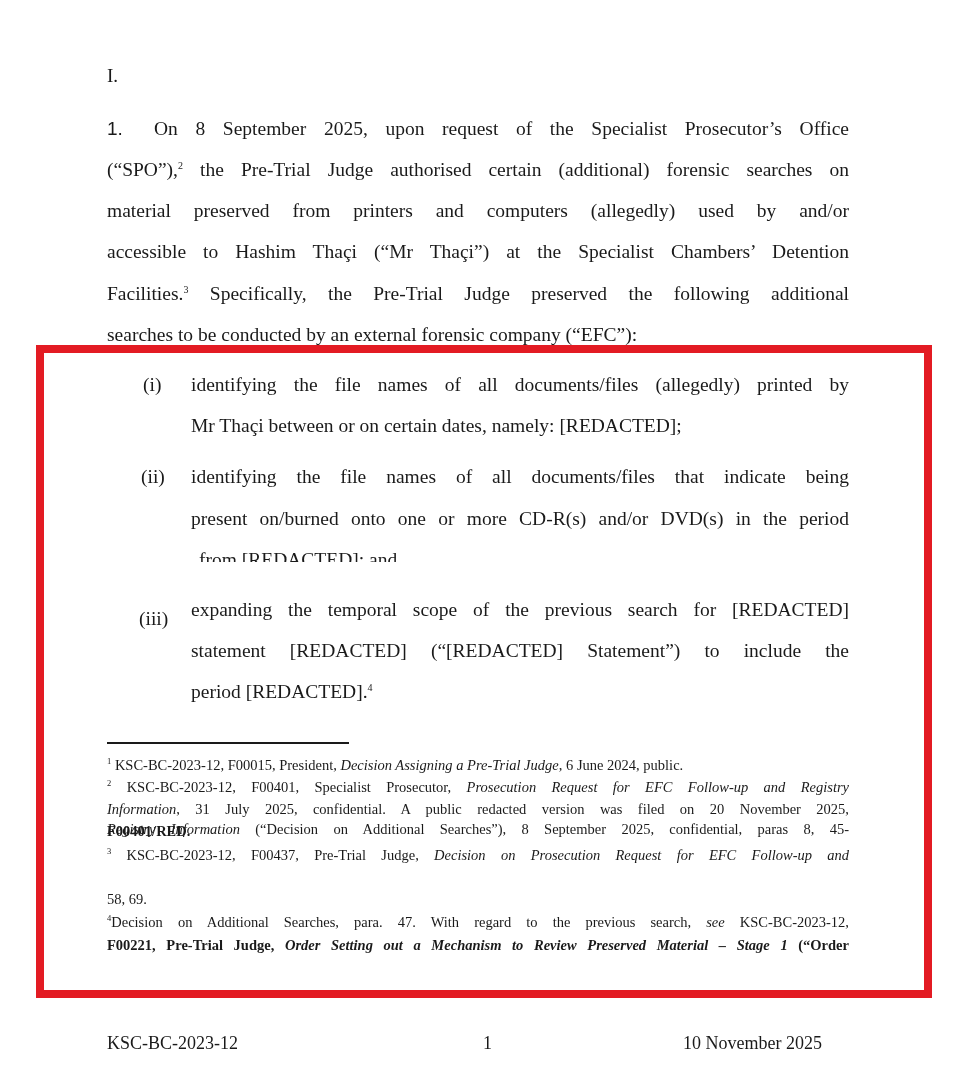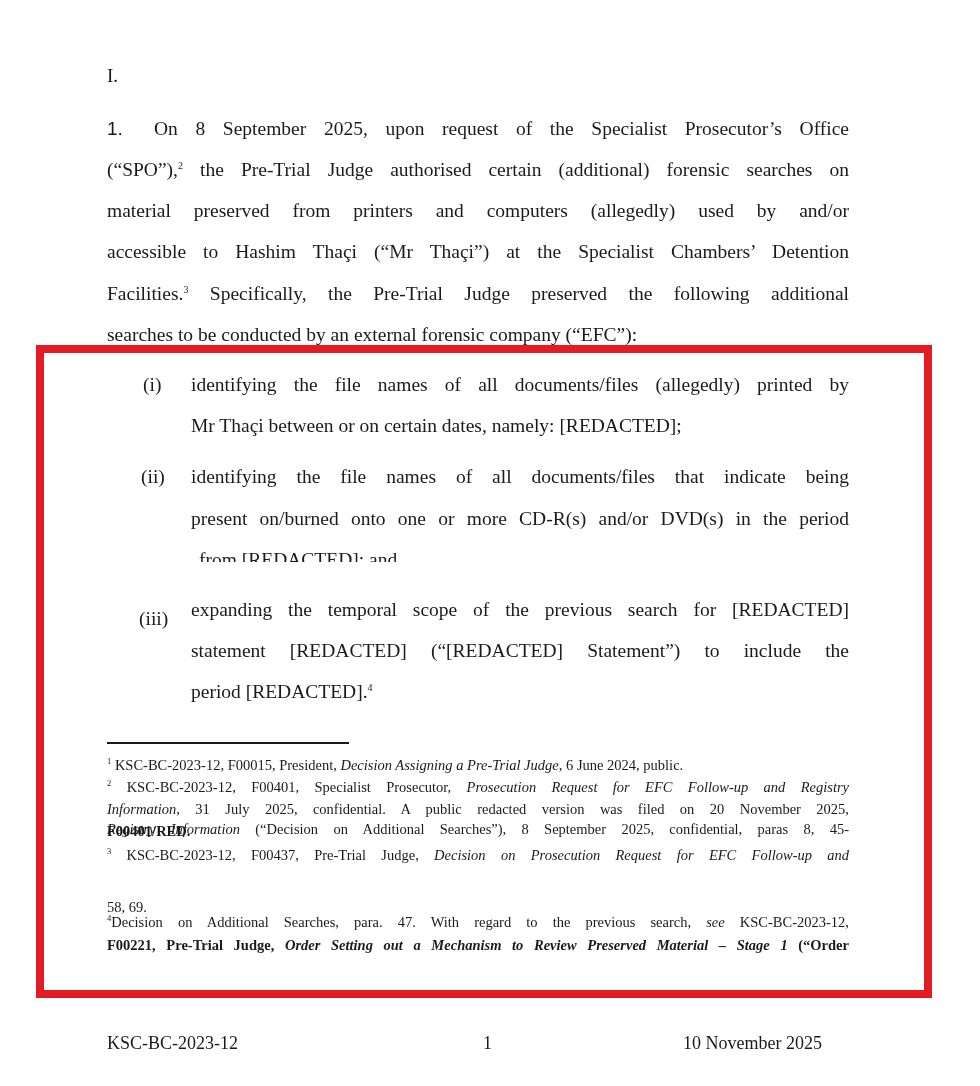--- a/index.html
+++ b/index.html
@@ -163,21 +163,21 @@
     <div class="fn" style="top:821px;font-weight:bold;">F00401/RED.</div>
   </div>
 
   <div>
     <div class="fn justify" style="top:845px;">
       <sup>3</sup> <span>KSC-BC-2023-12, F00437, Pre-Trial Judge, </span><i>Decision on Prosecution Request for EFC Follow-up and</i>
     </div>
     <div class="fn justify" style="top:819px;">
       <i>Registry Information</i><span> (“Decision on Additional Searches”), 8 September 2025, confidential, paras 8, 45-</span>
     </div>
-    <div class="fn" style="top:889px;margin-top:8px;">58, 69.</div>
+    <div class="fn" style="top:889px;">58, 69.</div>
   </div>
 
   <div>
     <div class="fn justify" style="top:912px;">
       <sup>4</sup><span>Decision on Additional Searches, para. 47. With regard to the previous search, </span><i>see</i><span> KSC-BC-2023-12,</span>
     </div>
     <div class="fn justify" style="top:935px;font-weight:bold;">
       <span>F00221, Pre-Trial Judge, </span><i>Order Setting out a Mechanism to Review Preserved Material – Stage 1</i><span> (“Order</span>
     </div>
   </div>

